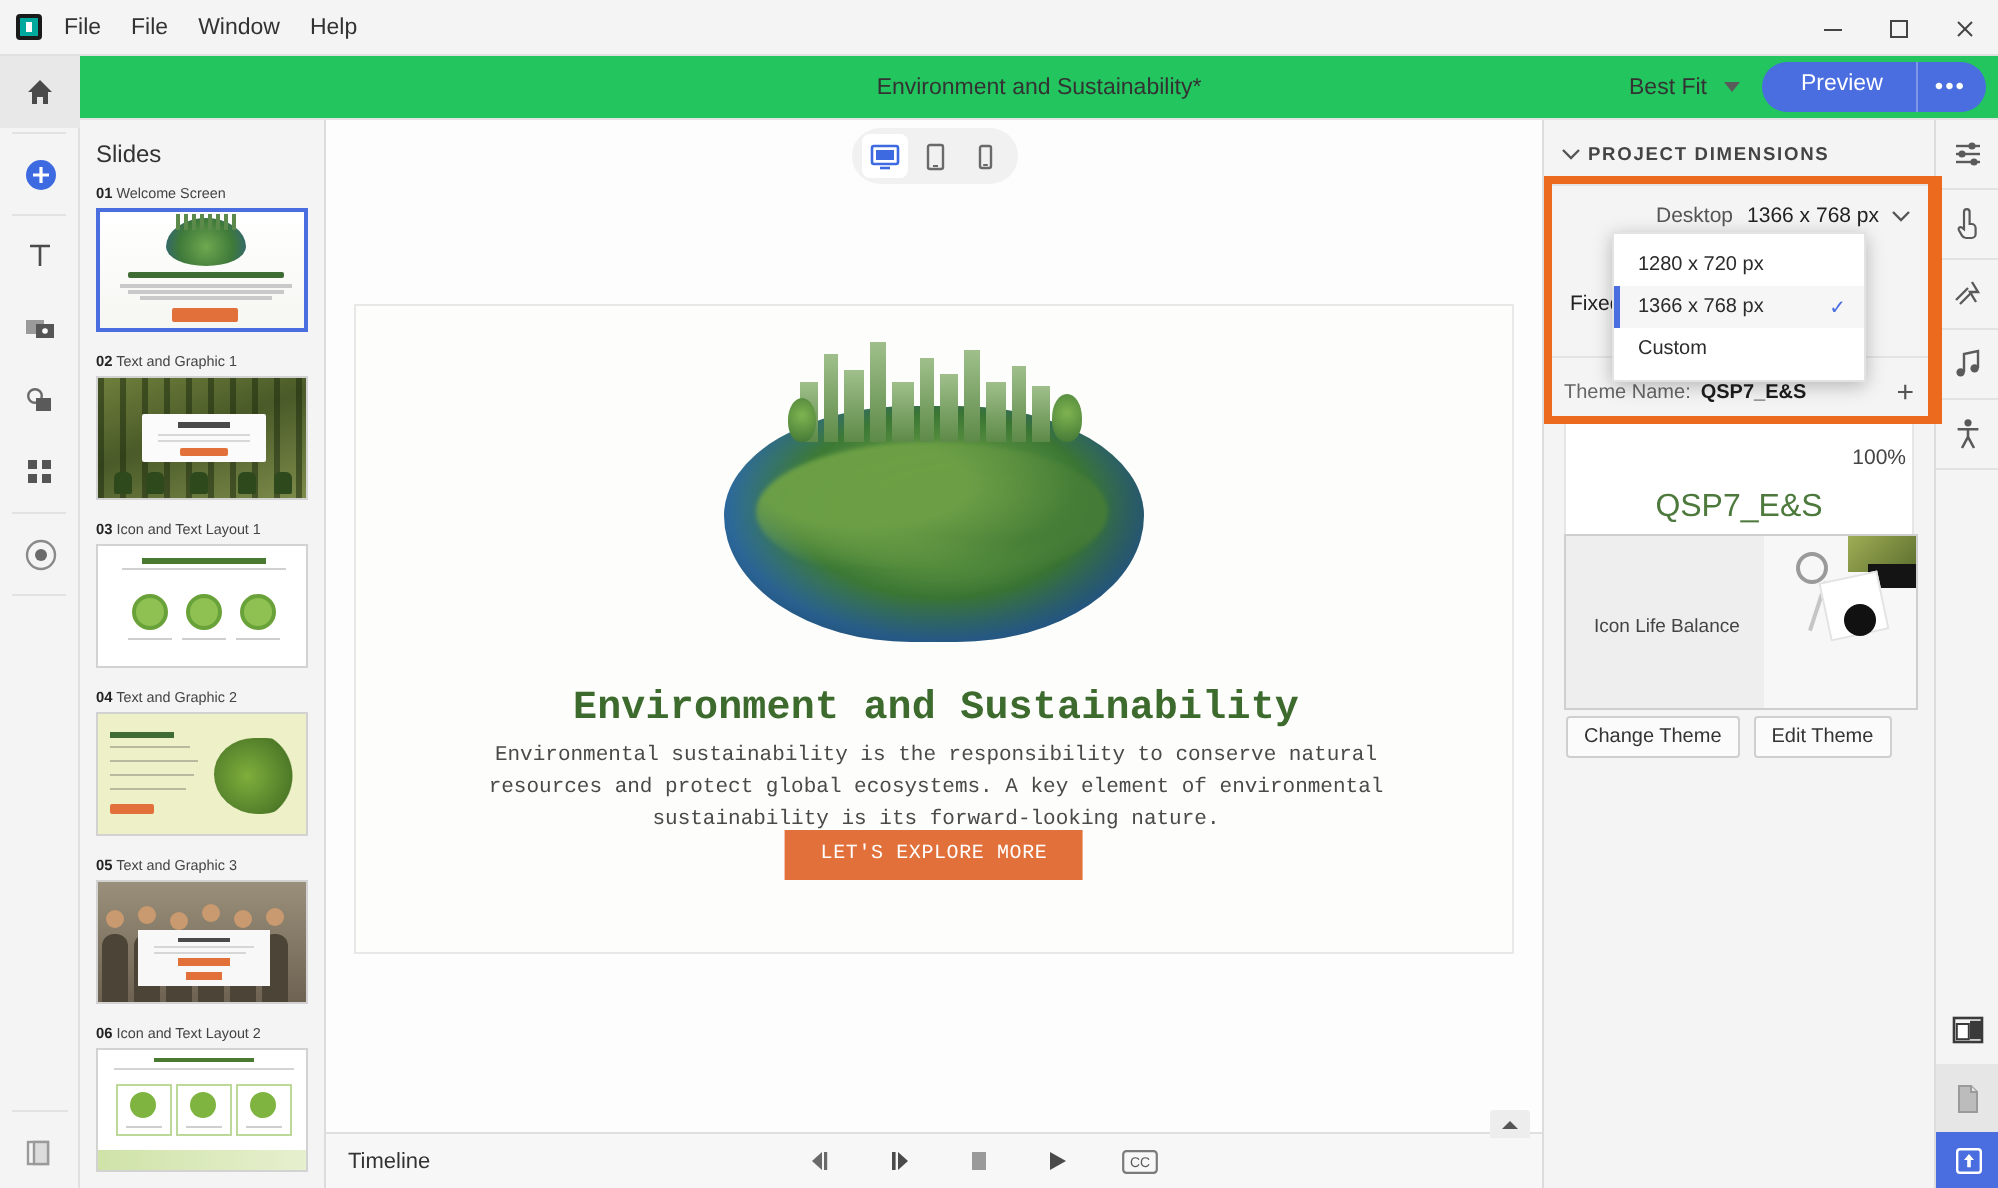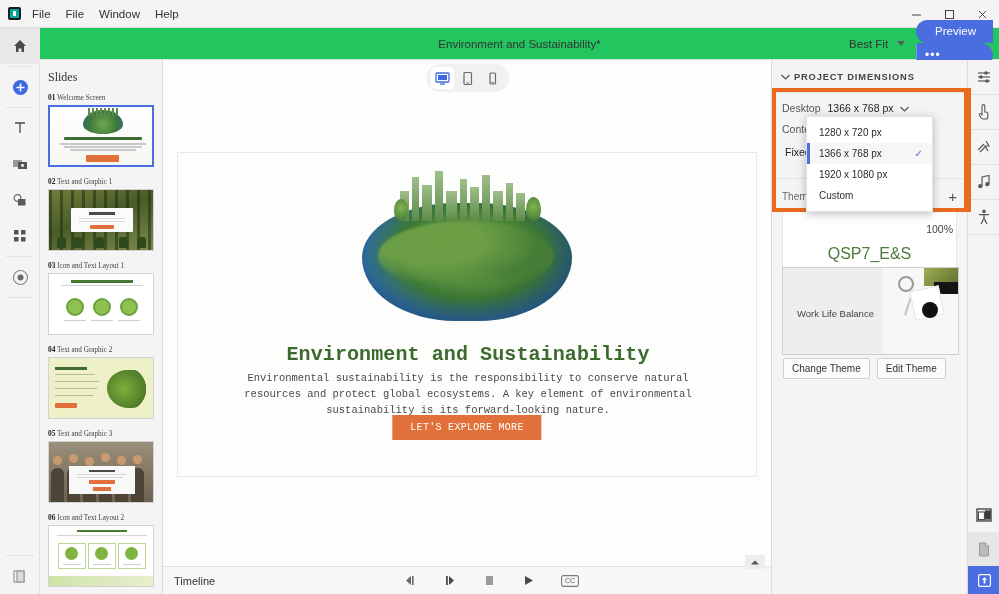--- a/index.html
+++ b/index.html
@@ -45,21 +45,21 @@
   
   .leftrail { position:absolute; top:28px; left:0; width:40px; height:566px;
       background:#f4f4f4; border-right:1px solid #e0e0e0; }
   .rail-btn { width:40px; height:36px; display:flex; align-items:center; justify-content:center; cursor:pointer;}
   .rail-btn.sel { background:#e8e8e8; }
   .rail-sep { height:1px; background:#e2e2e2; margin:2px 6px; }
   .rail-bottom { position:absolute; bottom:0; left:0; width:40px; }
 
   
   .slides { position:absolute; top:60px; left:40px; width:123px; height:534px;
-      background:#f4f4f4; border-right:1px solid #dcdcdc; overflow:hidden;font-family:Liberation Serif, serif; }
+      background:#f4f4f4; border-right:1px solid #dcdcdc; overflow:hidden; }
   .slides-head { font-size:12px; color:#333; padding:10px 0 8px 8px; }
   .slide-item { padding:0 8px 10px 8px; }
   .slide-cap { font-size:7.2px; color:#444; margin-bottom:3px; white-space:nowrap; }
   .slide-cap b { font-size:7.4px; color:#222; }
   .slide-thumb { width:106px; height:62px; border:1px solid #d2d2d2; background:#fff;
       position:relative; overflow:hidden; cursor:pointer; }
   .slide-thumb.active { border:2px solid #4a6ee0; }
 
   
   .t1 { background:linear-gradient(#ffffff,#f6f7f2); }
@@ -156,21 +156,21 @@
   .tl-btn { cursor:pointer; display:flex; align-items:center; }
   .tl-expander { position:absolute; right:6px; top:-12px; width:20px; height:14px;
       background:#ededed; border-radius:2px 2px 0 0; display:flex; align-items:center; justify-content:center; cursor:pointer;}
 
   
   .rightpanel { position:absolute; top:60px; left:771px; width:196px; height:534px;
       background:#f4f4f4; border-left:1px solid #dcdcdc; }
   .rp-section { font-size:9.3px; font-weight:bold; color:#444; letter-spacing:.85px;
       padding:12px 0 10px 22px; position:relative; border-bottom:1px solid #e4e4e4;}
   .rp-chev { position:absolute; left:9px; top:12px; }
-  .rp-row { display:flex; align-items:center; padding:9px 10px 0 10px; font-size:10.5px; color:#555; }
+  .rp-row { display:flex; align-items:center; padding:9px 10px 0 10px; font-size:10.5px; color:#555;margin-left:46px; }
   .rp-row .k { margin-right:7px; }
   .rp-row .v { color:#222; font-size:10.5px; margin-right:6px; }
   .tabs { display:flex; gap:0; padding:9px 10px 0 10px; align-items:flex-end;}
   .tab { font-size:10.5px; color:#555; padding:2px 8px 6px 3px;}
   .tab.sel { color:#222; }
   .tabline { position:absolute; left:10px; top:150px; width:44px; height:2px; background:#555;}
   .pct { position:absolute; right:14px; top:163px; font-size:10.5px; color:#444;}
   .wlb { position:absolute; left:10px; top:207px; width:177px; height:88px;
       border:1px solid #cfcfcf; background:#eeeeee; overflow:hidden;}
   .wlb-label { position:absolute; left:14px; top:40px; font-size:9.5px; color:#444;}
@@ -259,21 +259,21 @@
     </div>
   </div>
 
   <div class="topbar">
     <div class="doc-title">Environment and Sustainability*</div>
     <div class="topbar-right">
       <div class="bestfit">
         <span>Best Fit</span>
         <span class="caret"></span>
       </div>
-      <div style="display:flex;flex-direction:column;">
+      <div style="display:flex;">
         <div class="btn-preview">Preview</div>
         <div class="btn-more">•••</div>
       </div>
     </div>
   </div>
 
   <div class="leftrail">
     <div class="rail-btn sel">
       <svg width="16" height="16" viewBox="0 0 16 16">
           <path d="M8 2 L14 8 H12 V14 H9.5 V10.5 H6.5 V14 H4 V8 H2 Z" fill="#4a4a4a"></path>
@@ -577,21 +577,21 @@
 
     <div class="wlb">
       <div class="wlb-art">
         <div class="photo"></div>
           <div class="blk"></div>
           <div class="ring"></div>
         <div class="pen"></div>
           <div class="paper"></div>
           <div class="dot"></div>
       </div>
-      <div class="wlb-label">Work Life Balance</div>
+      <div class="wlb-label">Icon Life Balance</div>
     </div>
 
     <div class="rp-div"></div>
 
     <div class="theme-row">
       <span class="theme-k">Theme Name:</span>
       <span class="theme-v">QSP7_E&amp;S</span>
       <span class="plus">+</span>
     </div>
 
@@ -689,21 +689,18 @@
   <div class="dropdown">
     <div class="dd-pad"></div>
     <div class="dd-item">
       <span>1280 x 720 px</span>
     </div>
     <div class="dd-item sel">
       <span>1366 x 768 px</span>
       <span class="dd-check">✓</span>
     </div>
     <div class="dd-item">
-      <span>1920 x 1080 px</span>
-    </div>
-    <div class="dd-item">
       <span>Custom</span>
     </div>
     <div class="dd-pad"></div>
   </div>
 
 </div>
 
 </body></html>

